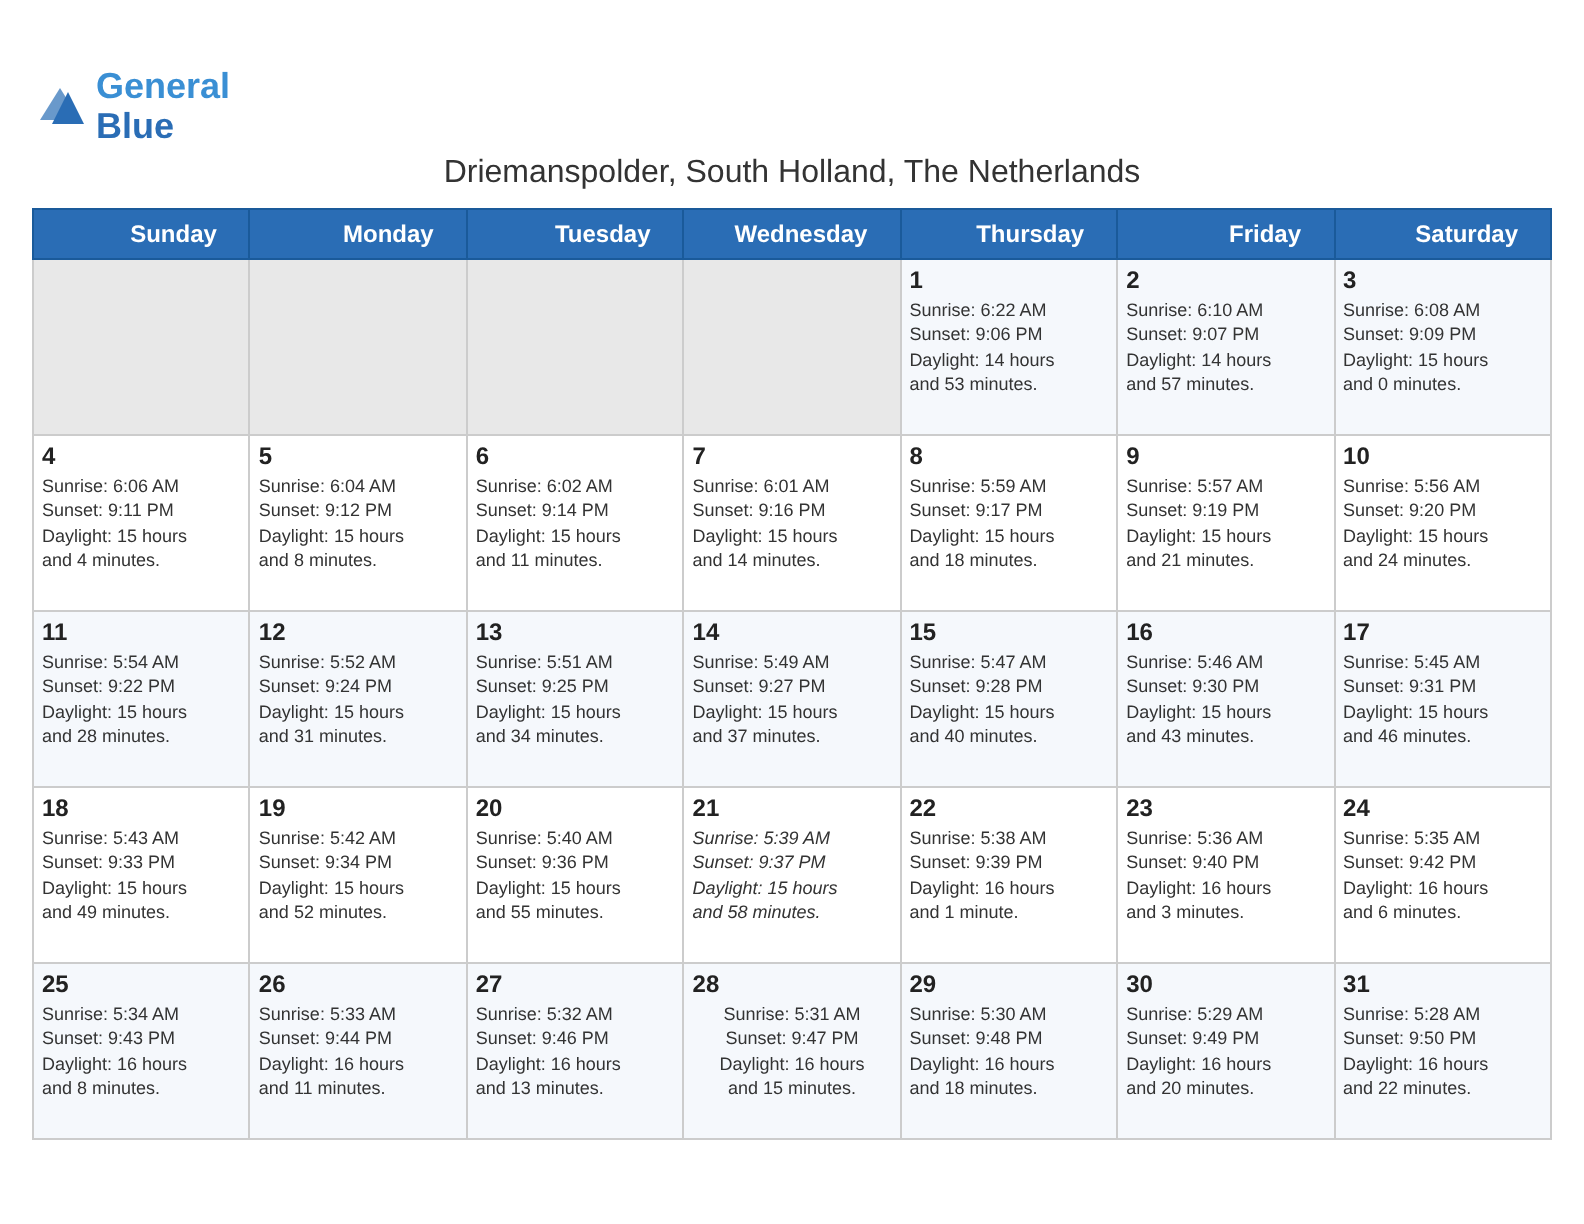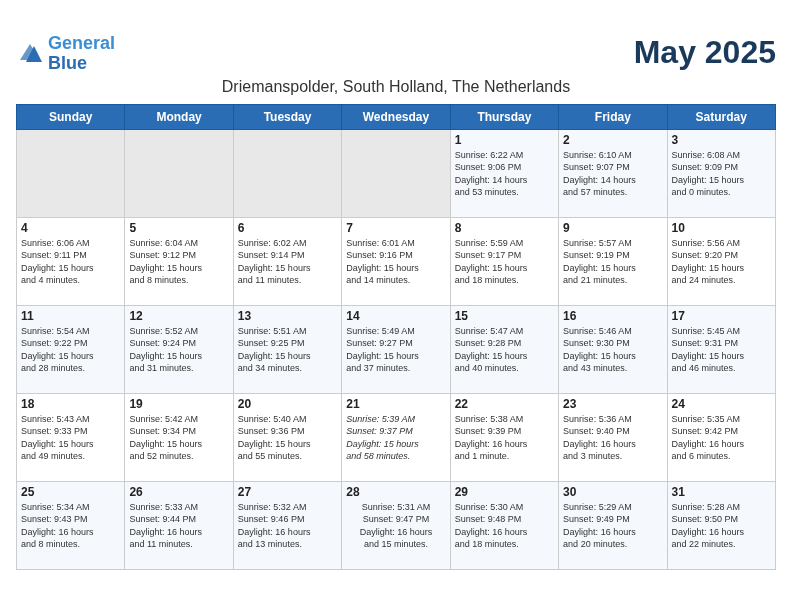--- a/index.html
+++ b/index.html
@@ -52,21 +52,21 @@
       width: 100%;
       border-collapse: collapse;
       table-layout: fixed;
     }
     thead tr th {
       background: #2a6db5;
       color: #fff;
       font-size: 12px;
       font-weight: bold;
       padding: 5px 16px;
-      text-align: center;
+      text-align: right;
       border: 1px solid #1a5a9a;
     }
     tbody tr td {
       border: 1px solid #ccc;
       vertical-align: top;
       padding: 3px 4px;
       font-size: 9.5px;
       color: #222;
       height: 88px;
       background: #fff;
@@ -98,21 +98,20 @@
     <svg class="logo-icon" viewBox="0 0 28 28">
       <rect x="0" y="0" width="28" height="28" fill="white"></rect>
       <polygon points="14,4 24,20 4,20" fill="#2a6db5" opacity="0.7"></polygon>
       <polygon points="18,6 26,22 10,22" fill="#2a6db5"></polygon>
     </svg>
     <div class="logo-text">
       <div><span>General</span></div>
       <div style="color:#2a6db5">Blue</div>
     </div>
   </div>
-  <div class="month-title">May 2025</div>
 </div>
 
 <div class="location-title">Driemanspolder, South Holland, The Netherlands</div>
 
 <table>
   <thead>
     <tr>
     <th>Sunday</th>
         <th>Monday</th>
         <th>Tuesday</th>

